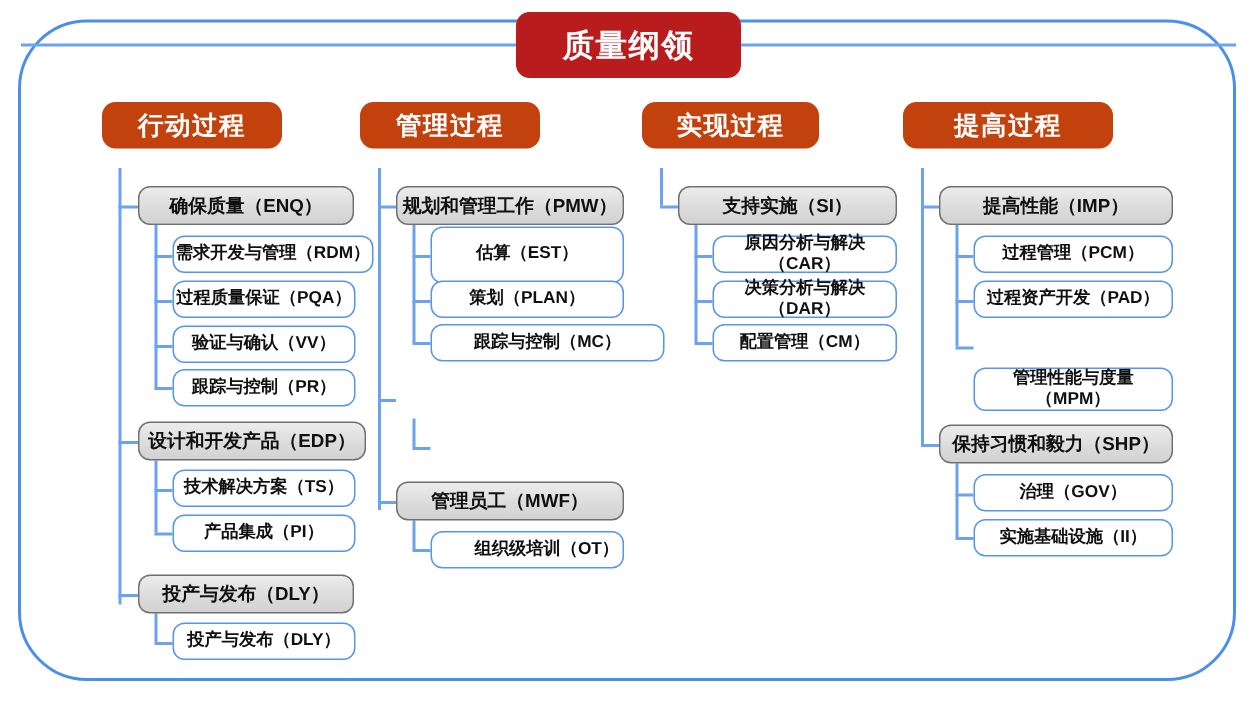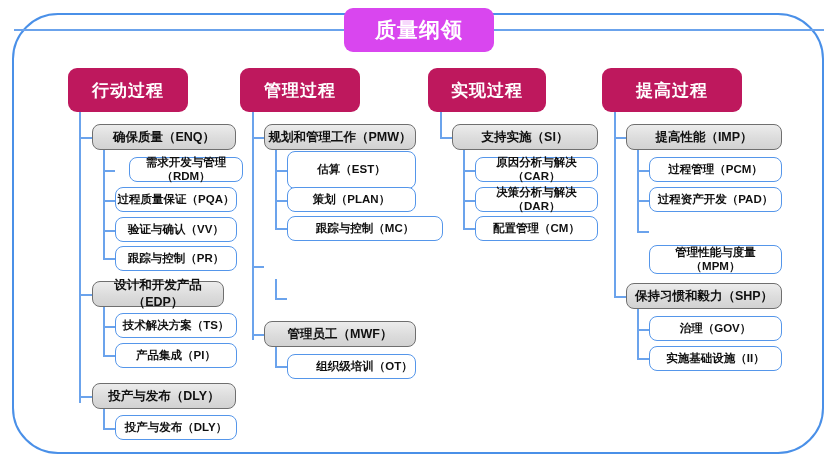--- a/index.html
+++ b/index.html
@@ -30,37 +30,37 @@
     box-sizing: border-box;
   }
 
   
   .root-title {
     position: absolute;
     left: 344px;
     top: 8px;
     width: 150px;
     height: 44px;
-    background: #d946ef;
+    background: #b91c1c;
     border-radius: 9px;
     display: flex;
     align-items: center;
     justify-content: center;
     color: #ffffff;
     font-size: 21px;
     font-weight: bold;
     letter-spacing: 1px;
     z-index: 6;
   }
 
   
   .col-header {
     position: absolute;
-    height: 44px;
-    background: #be185d;
+    height: 31px;
+    background: #c2410c;
     border-radius: 9px;
     display: flex;
     align-items: center;
     justify-content: center;
     color: #ffffff;
     font-size: 17px;
     font-weight: bold;
     letter-spacing: 1px;
     z-index: 5;
   }
@@ -130,26 +130,26 @@
   <div class="ln h" style="left:79px; top:137px; width:13px;"></div>
   <div class="ln h" style="left:79px; top:294px; width:13px;"></div>
   <div class="ln h" style="left:79px; top:396px; width:13px;"></div>
 
   <div class="gnode" style="left:92px;  top:124px; width:144px; height:26px;">确保质量（ENQ）</div>
   <div class="ln v" style="left:103px; top:150px; height:108px;"></div>
   <div class="ln h" style="left:103px; top:170px; width:12px;"></div>
   <div class="ln h" style="left:103px; top:200px; width:12px;"></div>
   <div class="ln h" style="left:103px; top:230px; width:12px;"></div>
   <div class="ln h" style="left:103px; top:258px; width:12px;"></div>
-  <div class="lnode" style="left:115px; top:157px; width:114px; height:25px;margin-left:14px;">需求开发与管理（RDM）</div>
+  <div class="lnode" style="left:115px; top:157px; width:134px; height:25px;">需求开发与管理（RDM）</div>
   <div class="lnode" style="left:115px; top:187px; width:122px; height:25px;">过程质量保证（PQA）</div>
   <div class="lnode" style="left:115px; top:217px; width:122px; height:25px;">验证与确认（VV）</div>
   <div class="lnode" style="left:115px; top:246px; width:122px; height:25px;">跟踪与控制（PR）</div>
 
-  <div class="gnode" style="left:92px;  top:281px; width:132px; height:26px;">设计和开发产品（EDP）</div>
+  <div class="gnode" style="left:92px;  top:281px; width:152px; height:26px;">设计和开发产品（EDP）</div>
   <div class="ln v" style="left:103px; top:307px; height:48px;"></div>
   <div class="ln h" style="left:103px; top:326px; width:12px;"></div>
   <div class="ln h" style="left:103px; top:355px; width:12px;"></div>
   <div class="lnode" style="left:115px; top:313px; width:122px; height:25px;">技术解决方案（TS）</div>
   <div class="lnode" style="left:115px; top:343px; width:122px; height:25px;">产品集成（PI）</div>
 
   <div class="gnode" style="left:92px;  top:383px; width:144px; height:26px;">投产与发布（DLY）</div>
   <div class="ln v" style="left:103px; top:409px; height:19px;"></div>
   <div class="ln h" style="left:103px; top:428px; width:12px;"></div>
   <div class="lnode" style="left:115px; top:415px; width:122px; height:25px;">投产与发布（DLY）</div>

